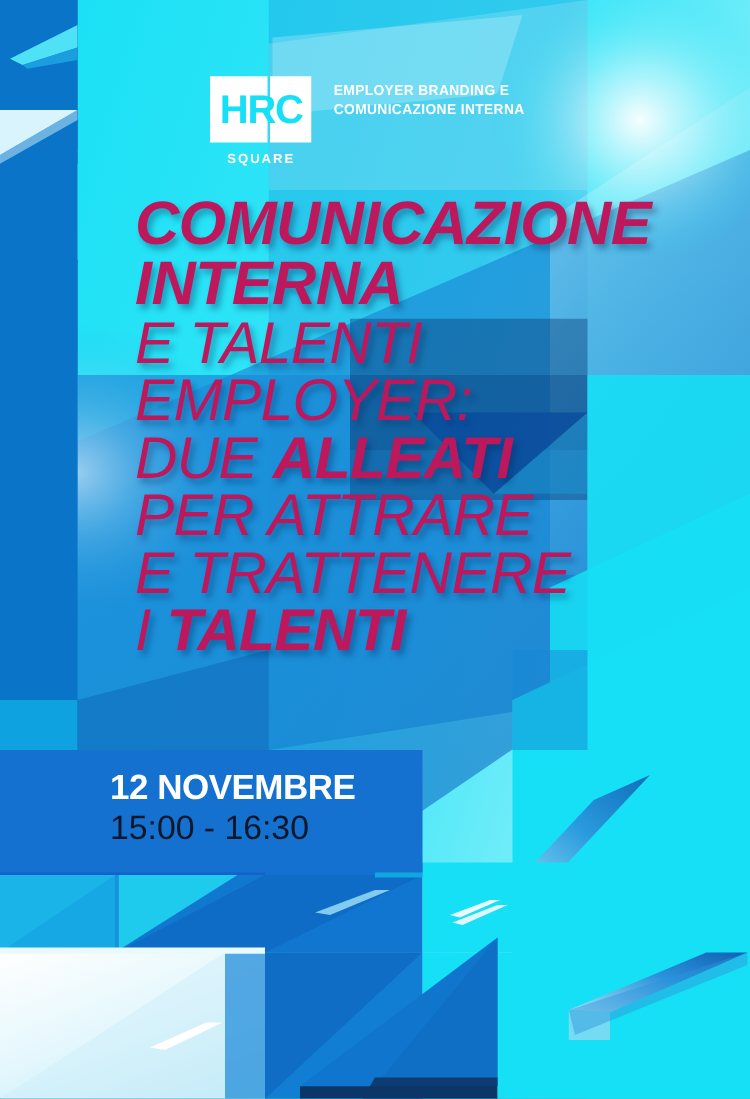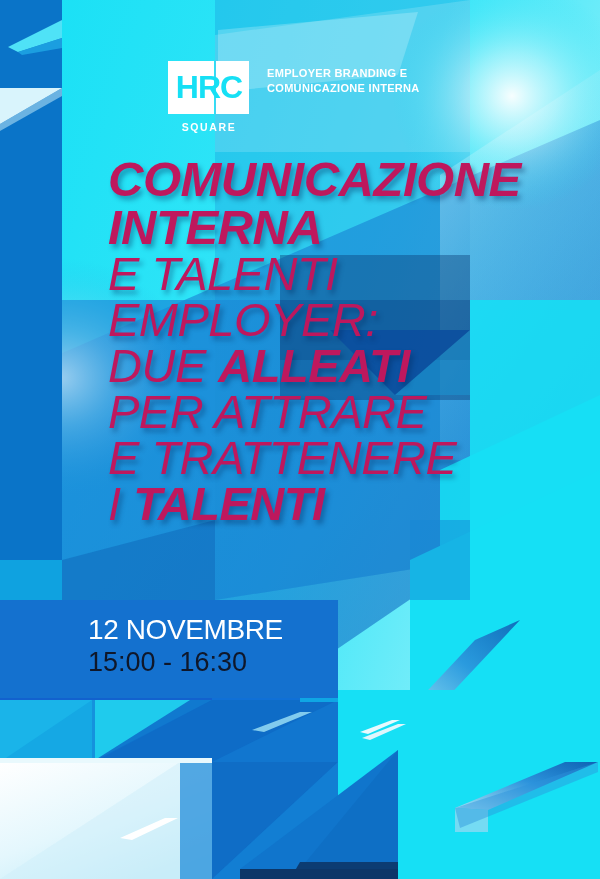--- a/index.html
+++ b/index.html
@@ -76,21 +76,21 @@
   .h-reg b{ font-weight:bold; }
 
   
   .date-band{
     position:absolute; left:0; top:600px;
     width:338px; height:98px;
     background:#1471CF;
   }
   .date-inner{ position:absolute; left:88px; top:15px; }
   .date-day{
-    font-size:28px; font-weight:normal; color:#ffffff;
+    font-size:28px; font-weight:bold; color:#ffffff;
     letter-spacing:-0.4px; line-height:1.1;
   }
   .date-time{
     font-size:27px; font-weight:normal; color:#0f172a;
     letter-spacing:0px; line-height:1.18; margin-top:1px;
   }
 </style>
 </head>
 <body>
 

